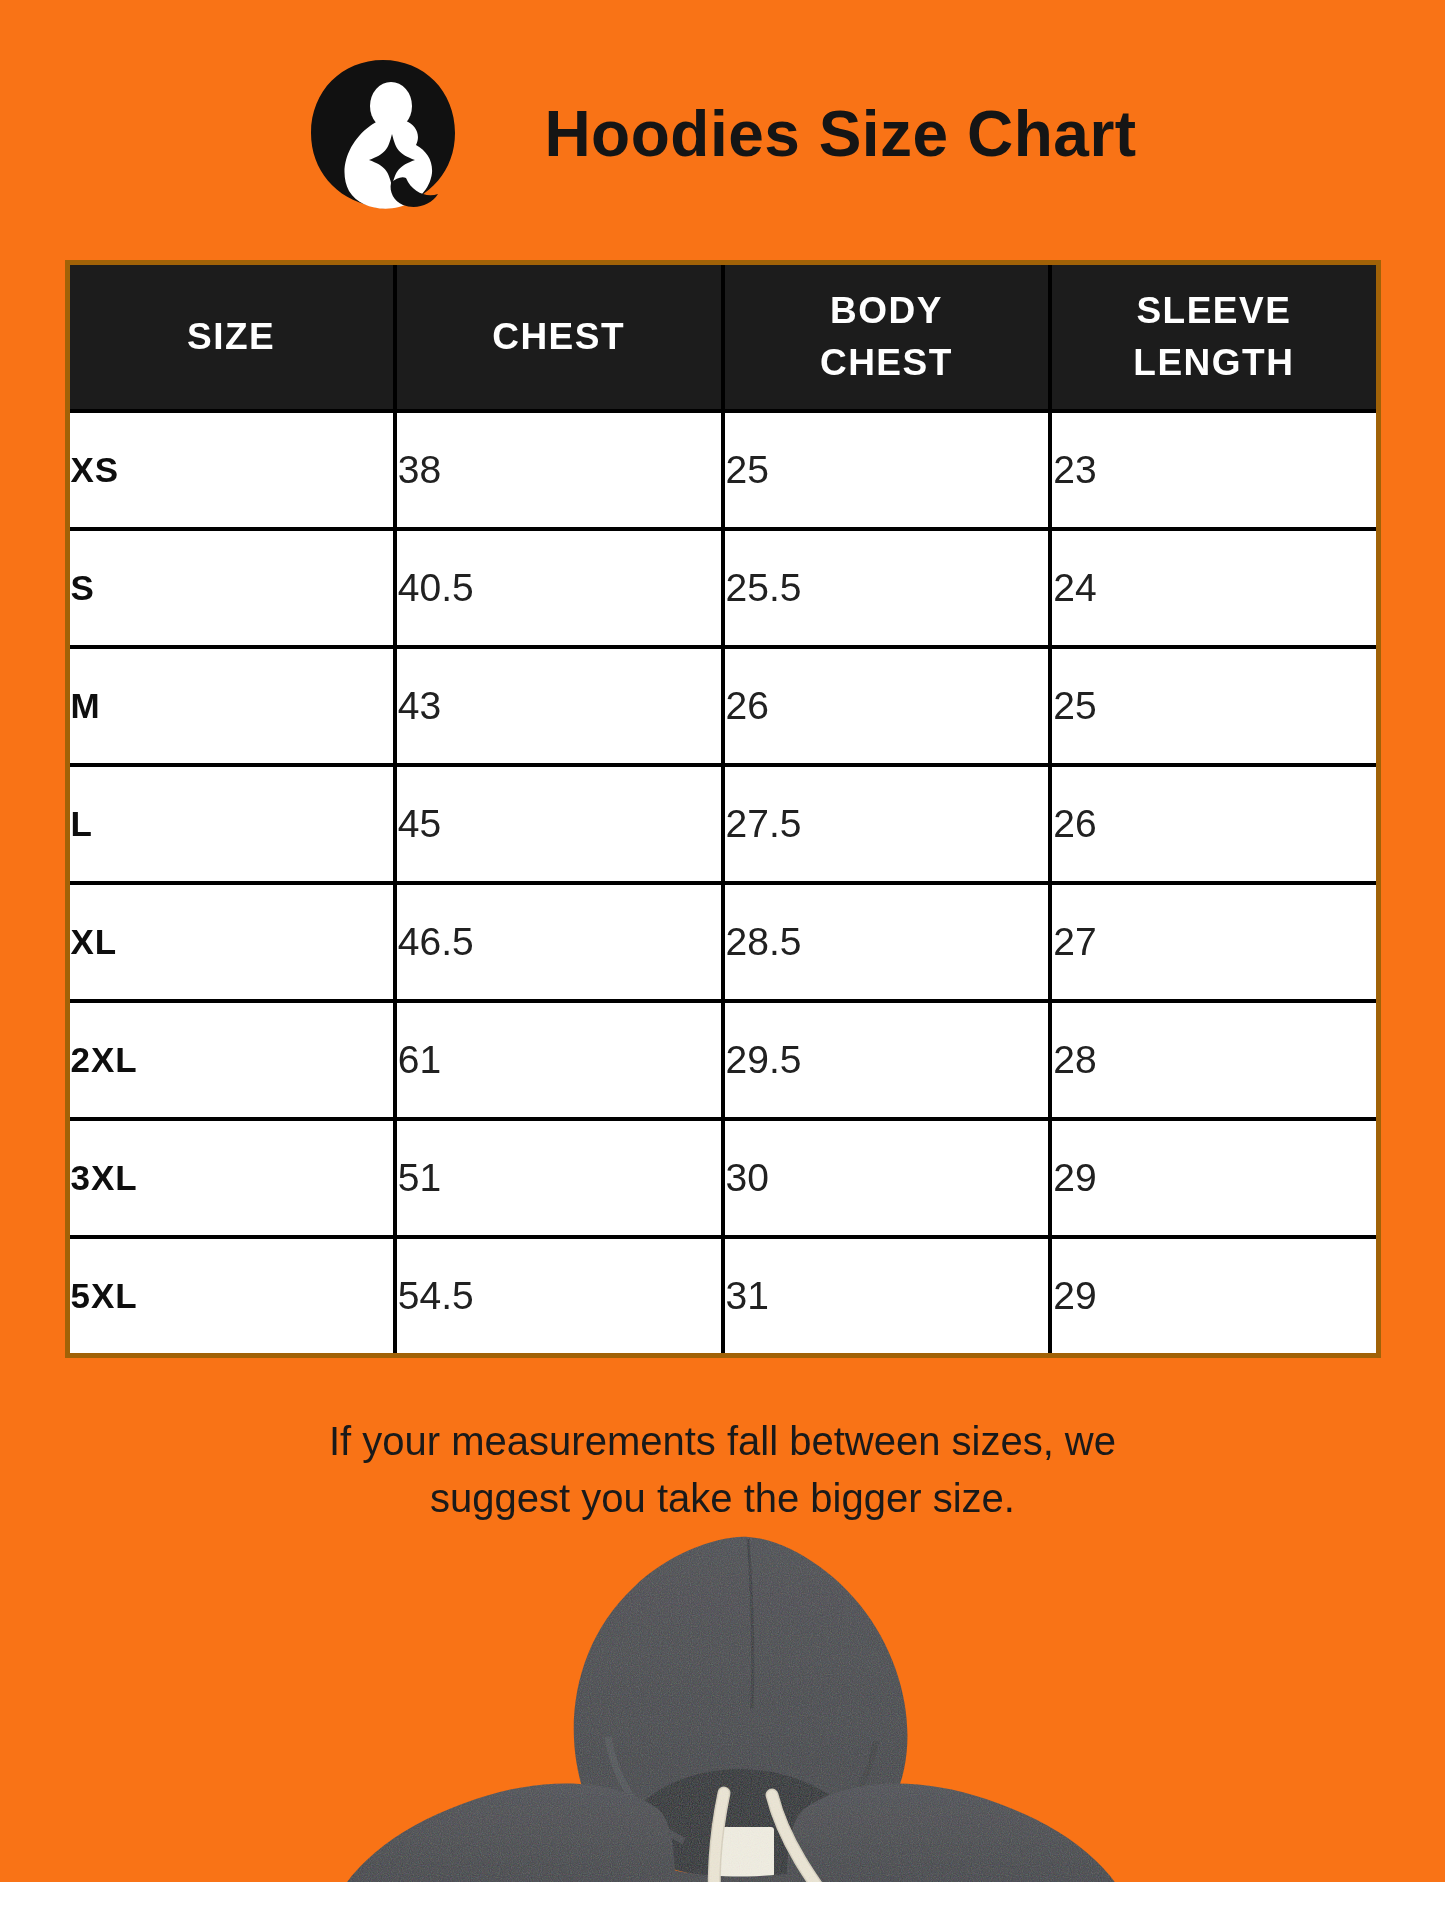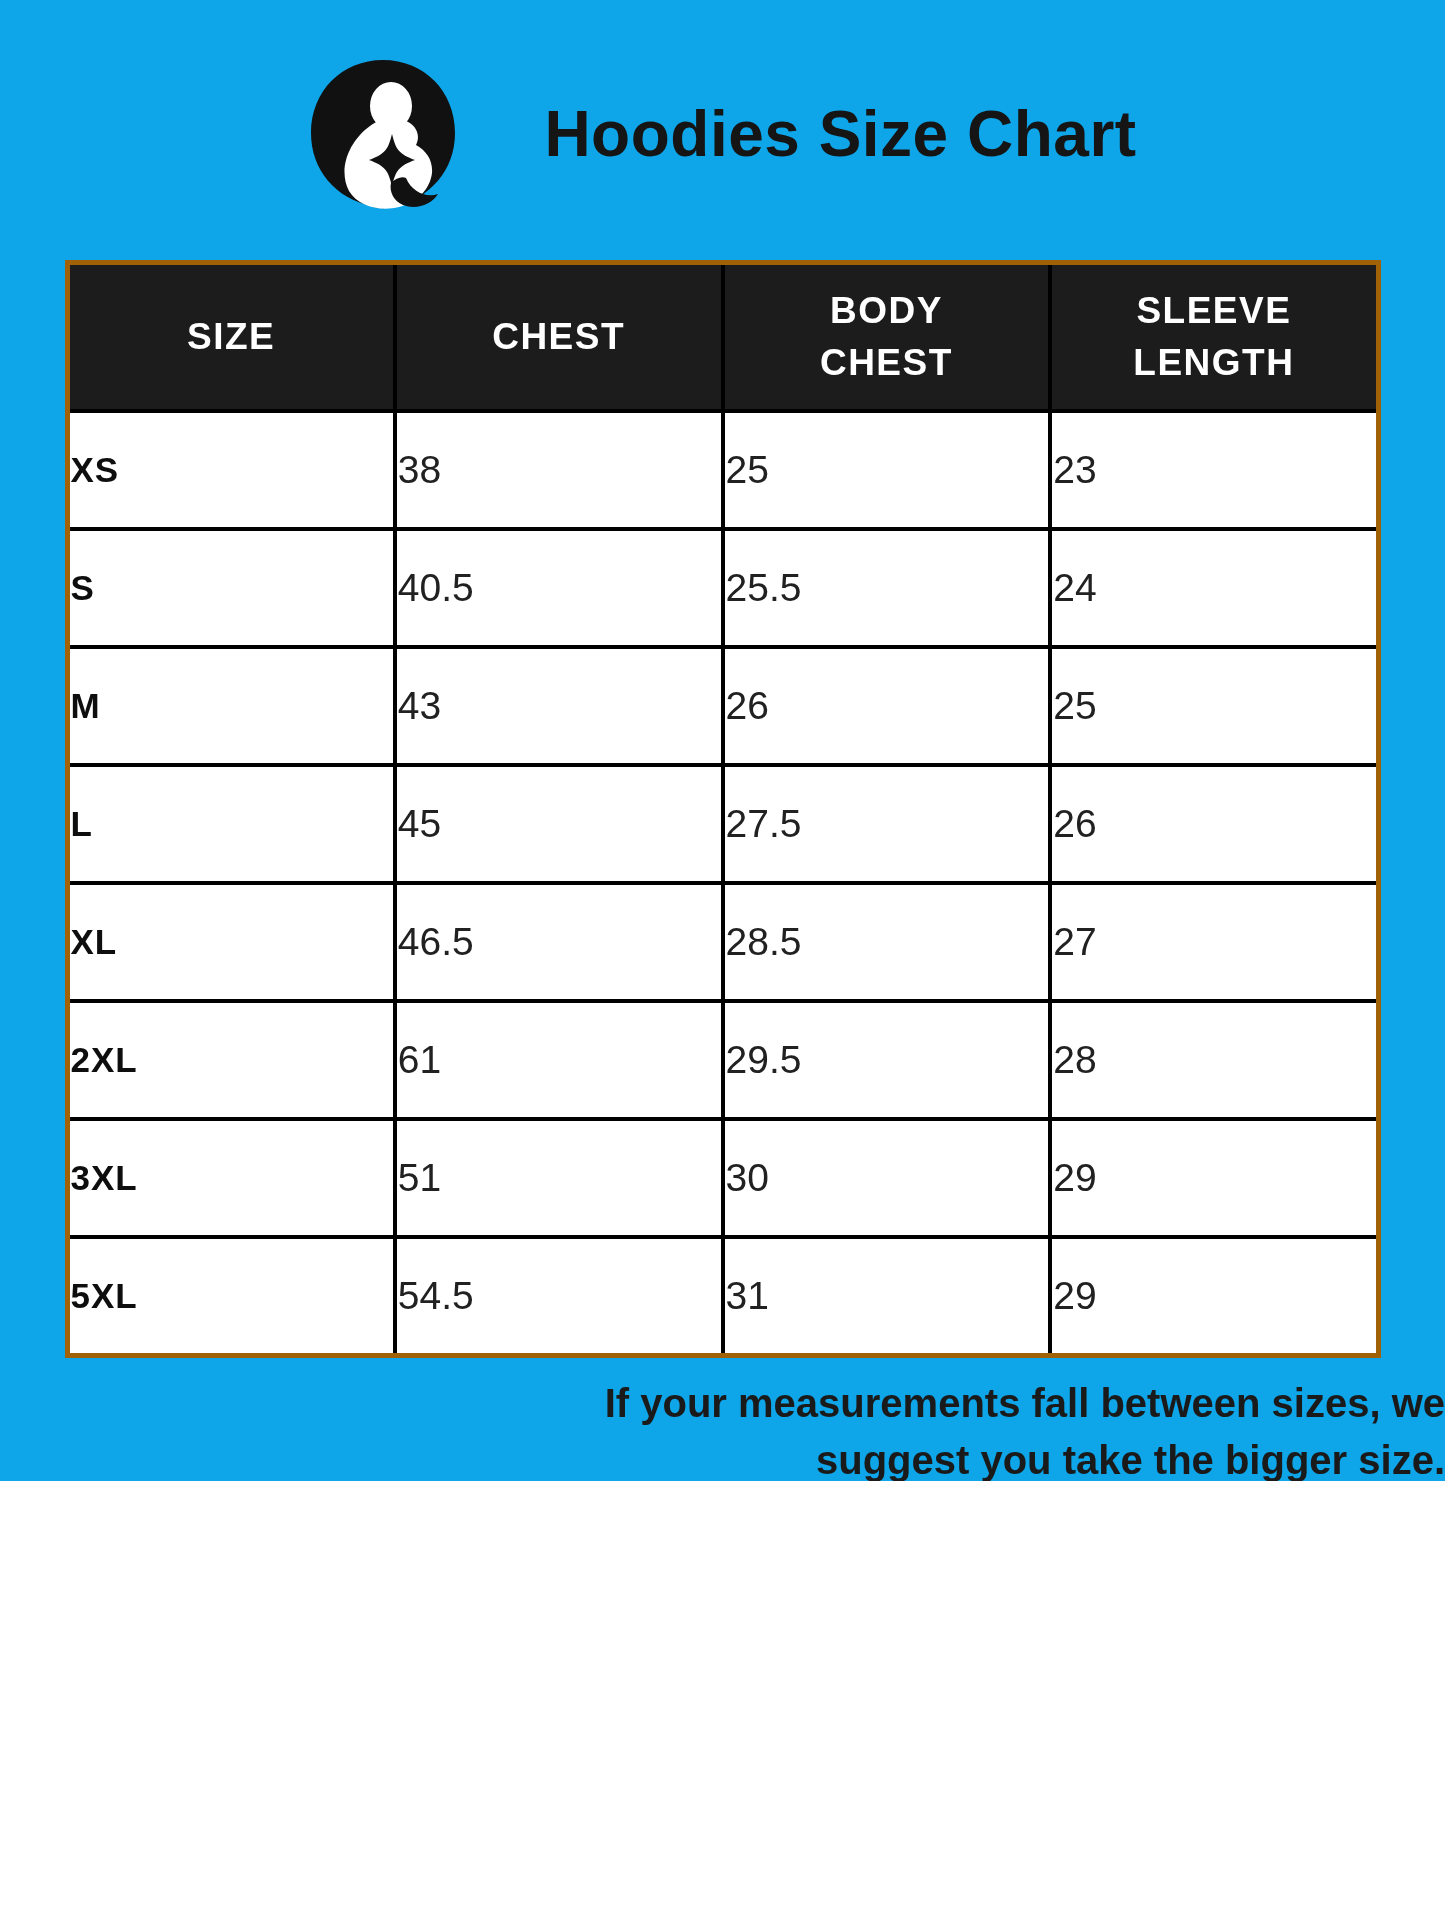--- a/index.html
+++ b/index.html
@@ -3,21 +3,21 @@
 <meta charset="utf-8">
 <style>
   html,body{margin:0;padding:0;}
   body{
     width:1445px;height:1927px;
     background:#ffffff;
     font-family:"Liberation Sans","DejaVu Sans",sans-serif;
     overflow:hidden;
     position:relative;
   }
-  .page{position:relative;width:1445px;height:1481px;overflow:hidden;background:#0ea5e9;}
+  .page{position:relative;width:1445px;height:1882px;overflow:hidden;background:#f97316;}
 
   
   .header{
     padding-top:58px;
     display:flex;align-items:center;justify-content:center;gap:86px;
     height:152px;
   }
   .logo{width:150px;height:152px;flex:0 0 auto;}
   .page-title{
     font-size:64px;font-weight:bold;color:#151515;
@@ -42,23 +42,23 @@
     background:#ffffff;
     text-align:left;vertical-align:middle;
     font-size:39px;font-weight:400;color:#212121;
   }
   table.size-table td.size-cell{
     font-size:35px;font-weight:bold;color:#0e0e0e;letter-spacing:1px;
   }
 
   
   .note{
-    margin-top:17px;
-    text-align:right;
-    font-size:40px;font-weight:bold;color:#1a1a1a;
+    margin-top:55px;
+    text-align:center;
+    font-size:40px;font-weight:normal;color:#1a1a1a;
     line-height:1.42;
   }
 
   
   .hoodie-wrap{
     position:absolute;left:316px;top:1531px;
     width:830px;height:396px;
   }
 </style>
 </head>

